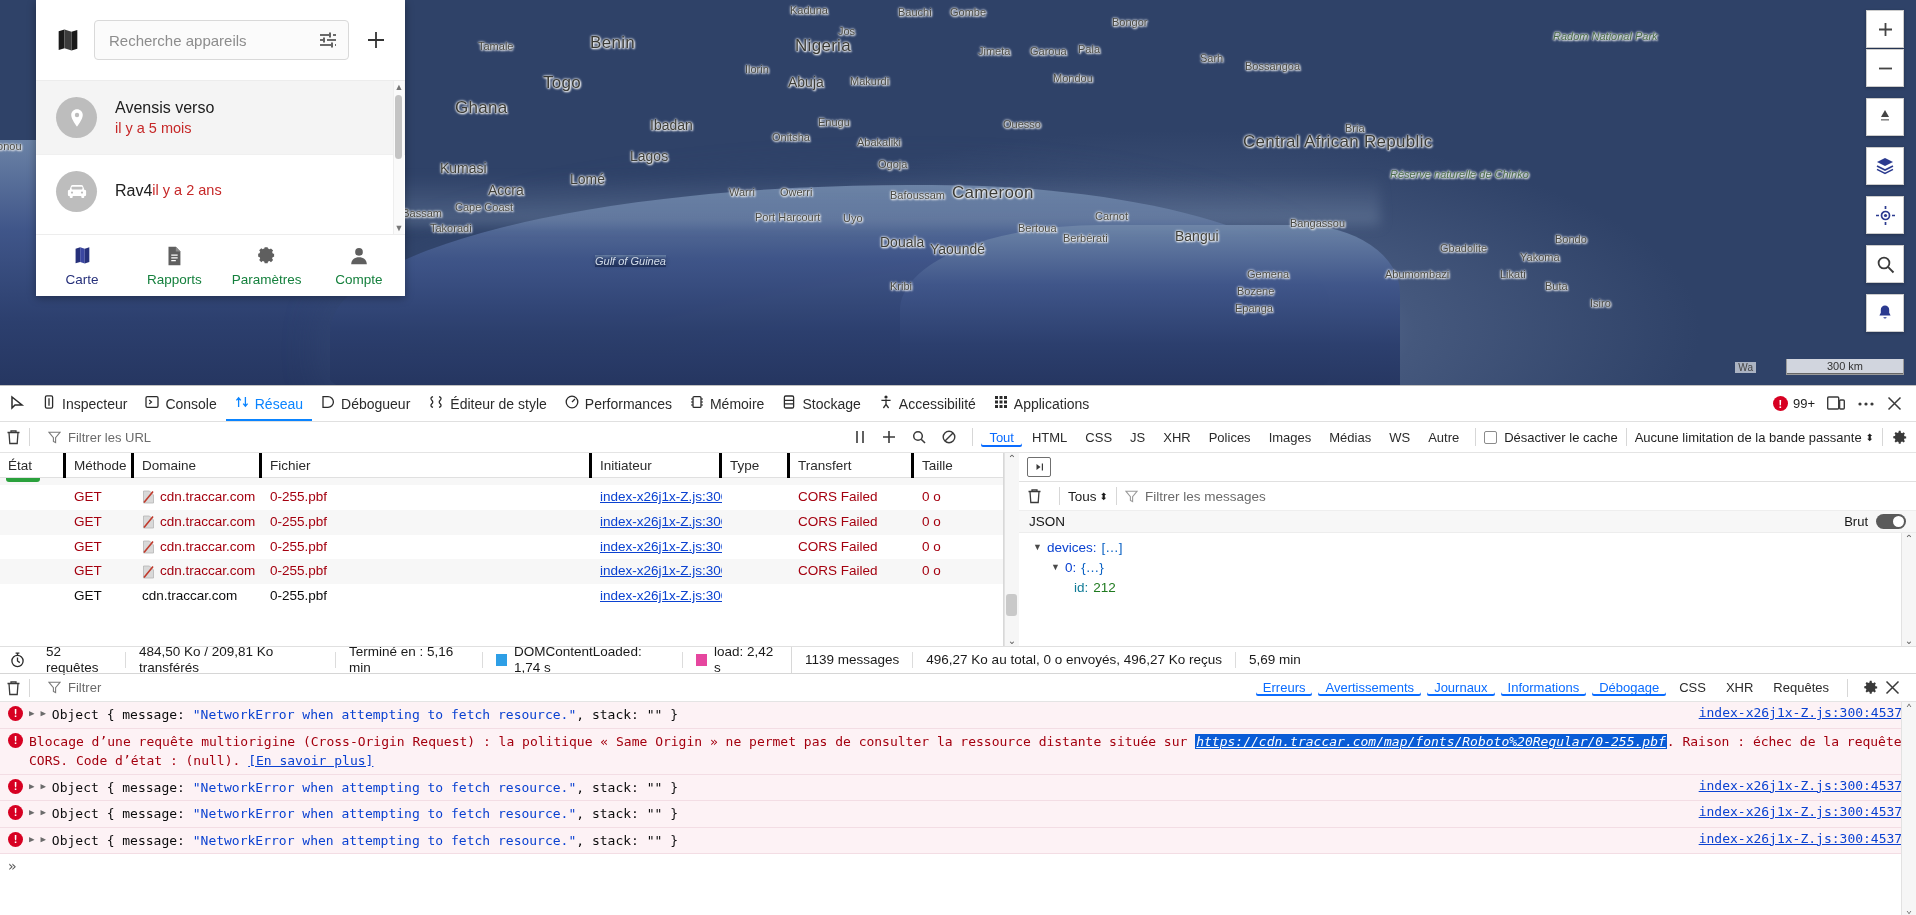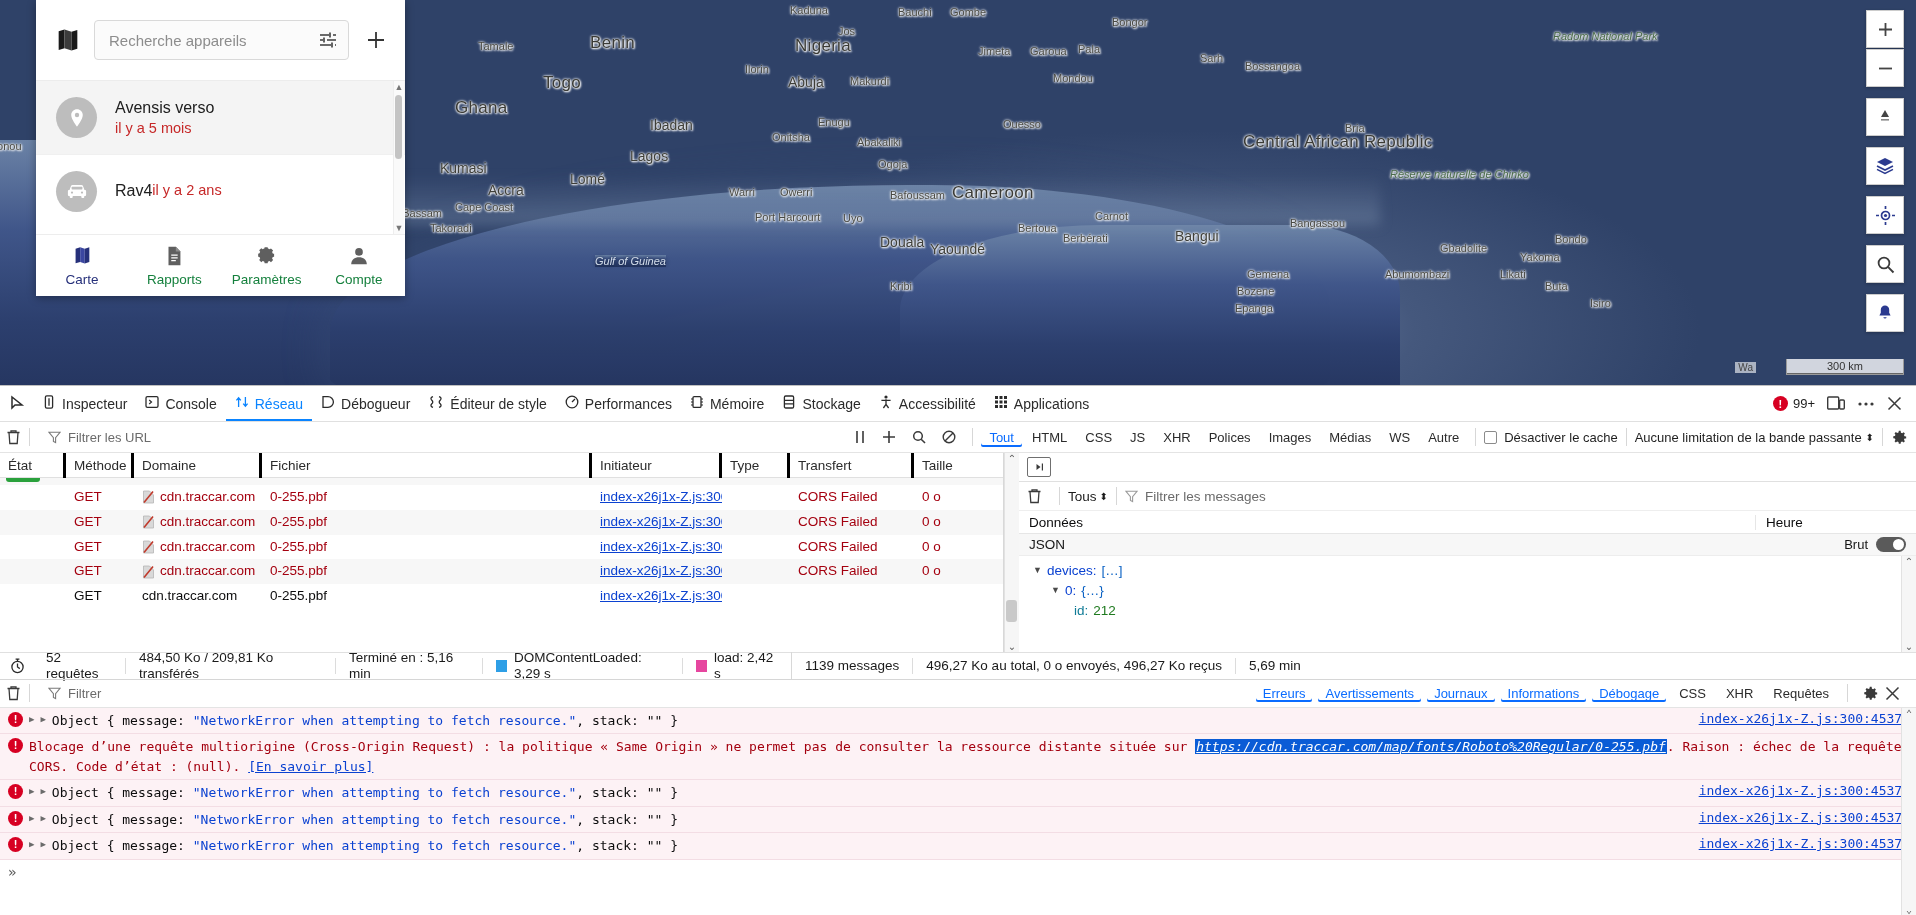--- a/index.html
+++ b/index.html
@@ -825,24 +825,20 @@
           <span style="font-size:10px;">⬍</span>
         </span>
         <span class="vdiv"></span>
         <span class="msg-filter">
           <svg width="13" height="13" viewBox="0 0 13 13">
               <path d="M0.8 1.2h11.4L7.6 6.6v5L5.4 10.4V6.6z" fill="none" stroke="#9a9a9a" stroke-width="1.1"></path>
             </svg>
           <span>Filtrer les messages</span>
         </span>
       </div>
-      <div class="det-colhead">
-        <span class="dc-data">Données</span>
-        <span class="dc-time">Heure</span>
-      </div>
       <div class="json-head">
         <span>JSON</span>
         <span class="brut">
           <span>Brut</span>
           <span class="toggle-pill">
               <span class="toggle-knob"></span>
             </span>
         </span>
       </div>
       <div class="json-body">
@@ -882,21 +878,21 @@
             <path d="M7.5 5.6V9l2.3 1.6M5.6 1.2h3.8M7.5 1.2v2.2" stroke="#2a2a2a" stroke-width="1.3" fill="none"></path>
           </svg>
       </span>
       <span class="stat-item">52 requêtes</span>
       <span class="stat-item">484,50 Ko / 209,81 Ko transférés</span>
       <span class="stat-item">
         <span>Terminé en : 5,16 min</span>
       </span>
       <span class="stat-item">
         <span class="sq blue"></span>
-        <span>DOMContentLoaded: 3,29 s</span>
+        <span>DOMContentLoaded: 1,74 s</span>
       </span>
       <span class="stat-item">
         <span class="sq pink"></span>
         <span>load: 2,42 s</span>
       </span>
     </div>
     <div class="stat-right">
       <span class="stat-item">1139 messages</span>
       <span class="stat-item">496,27 Ko au total, 0 o envoyés, 496,27 Ko reçus</span>
       <span class="stat-item">5,69 min</span>

